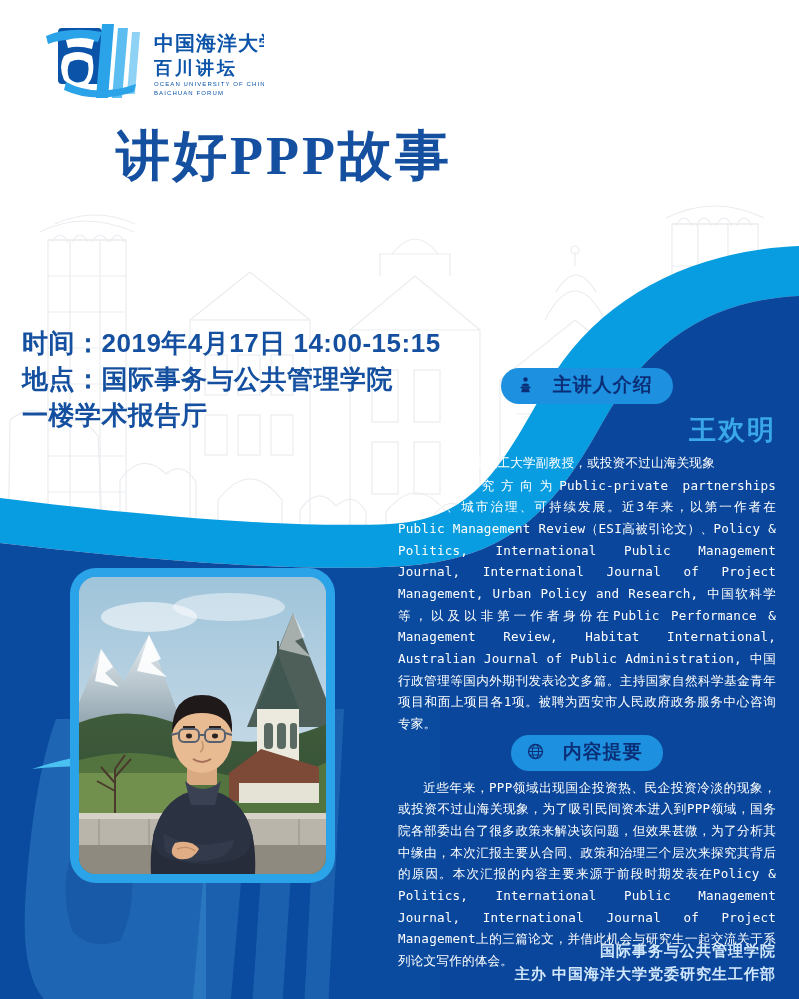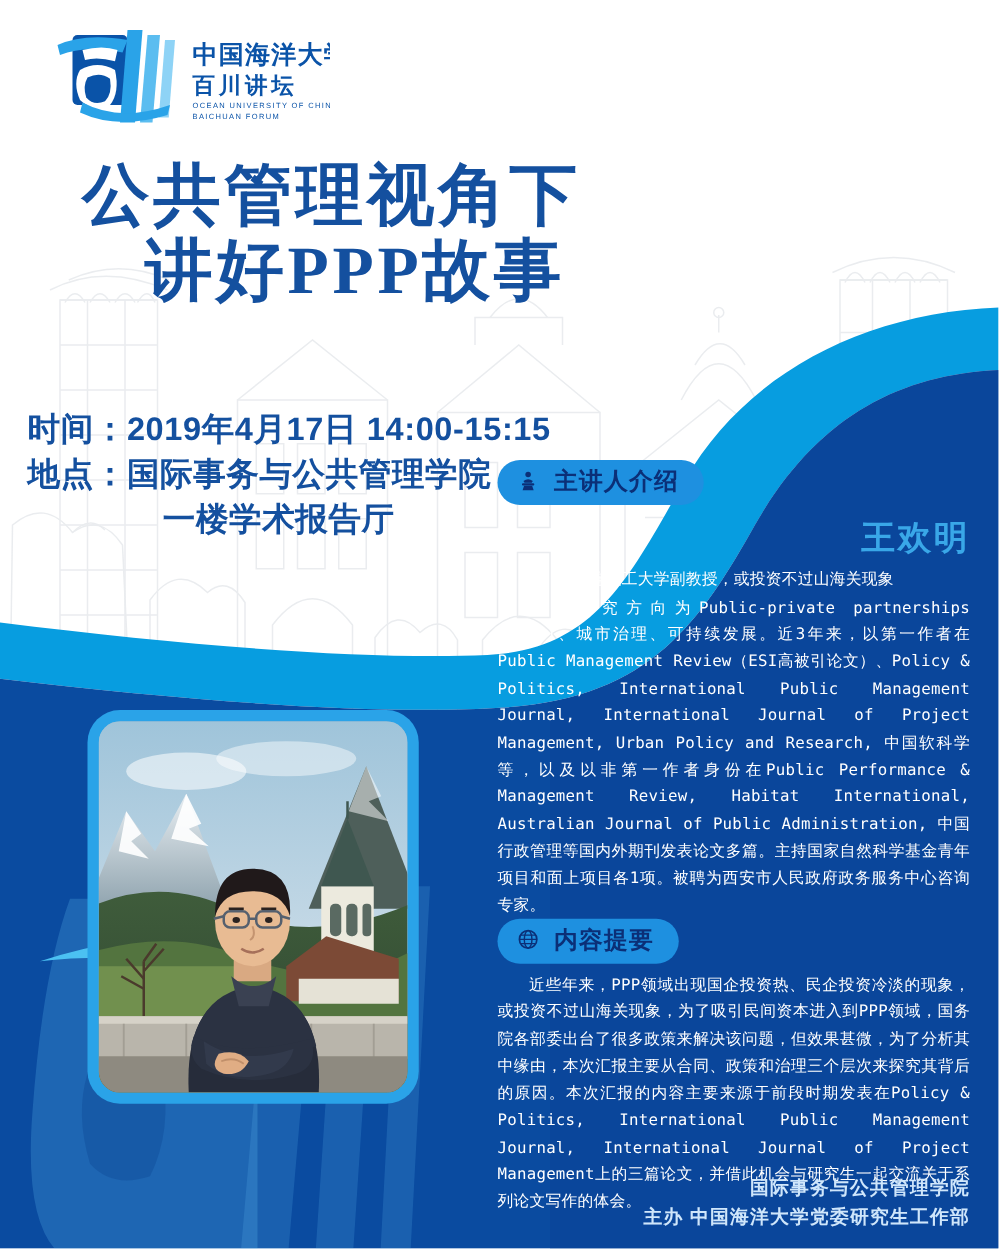--- a/index.html
+++ b/index.html
@@ -51,21 +51,21 @@
   .meta{
     position:absolute;left:22px;top:326px;width:470px;
     color:#14509f;
     font-size:26px;
     font-weight:700;
     line-height:1.38;
     letter-spacing:.5px;
   }
   .meta .m1{display:block;}
   .meta .m2{display:block;}
-  .meta .m3{display:block;text-align:center;padding-right:68px;}
+  .meta .m3{display:block;text-align:left;padding-right:68px;}
 
   
   .photo-frame{
     position:absolute;left:70px;top:568px;width:265px;height:315px;
     background:#2aa3e8;border-radius:26px;
     padding:9px;box-sizing:border-box;
   }
   .photo{
     width:100%;height:100%;border-radius:17px;overflow:hidden;position:relative;
     background:#8fb7cf;
@@ -78,21 +78,21 @@
     display:inline-block;
     background:#1e90e0;
     color:#0b2f77;
     border-radius:20px;
     padding:4px 20px 5px 16px;
     font-size:19px;font-weight:700;letter-spacing:1px;
     white-space:nowrap;
   }
   .badge .bico{display:inline-block;vertical-align:-3px;margin-right:6px;}
   .badge .blbl{display:inline-block;vertical-align:middle;}
-  .badge-row{text-align:left;}
+  .badge-row{text-align:center;font-family:Liberation Mono, monospace;}
 
   .speaker-name{
     text-align:right;
     color:#39a7e8;
     font-size:27px;font-weight:700;
     margin-top:8px;letter-spacing:2px;
   }
 
   .body-txt{
     color:#ffffff;
@@ -229,21 +229,20 @@
       </g>
 
       <text x="110" y="28" font-family="'Liberation Serif',serif" font-size="20" font-weight="700" fill="#0a53a8" letter-spacing="1">中国海洋大学</text>
       <text x="110" y="52" font-family="'Liberation Serif',serif" font-size="18" font-weight="700" fill="#0a53a8" letter-spacing="3">百川讲坛</text>
       <text x="110" y="64" font-family="'Liberation Sans',sans-serif" font-size="6" fill="#0a53a8" letter-spacing="1.1">OCEAN UNIVERSITY OF CHINA</text>
       <text x="110" y="73" font-family="'Liberation Sans',sans-serif" font-size="6" fill="#0a53a8" letter-spacing="1.1">BAICHUAN FORUM</text>
     </svg>
   </div>
 
   <div class="title">
-    <span class="l1">公共管理视角下</span>
     <span class="l2">讲好PPP故事</span>
   </div>
 
   <div class="meta">
     <span class="m1">时间：2019年4月17日 14:00-15:15</span>
     <span class="m2">地点：国际事务与公共管理学院</span>
     <span class="m3">一楼学术报告厅</span>
   </div>
 
   <div class="photo-frame">

